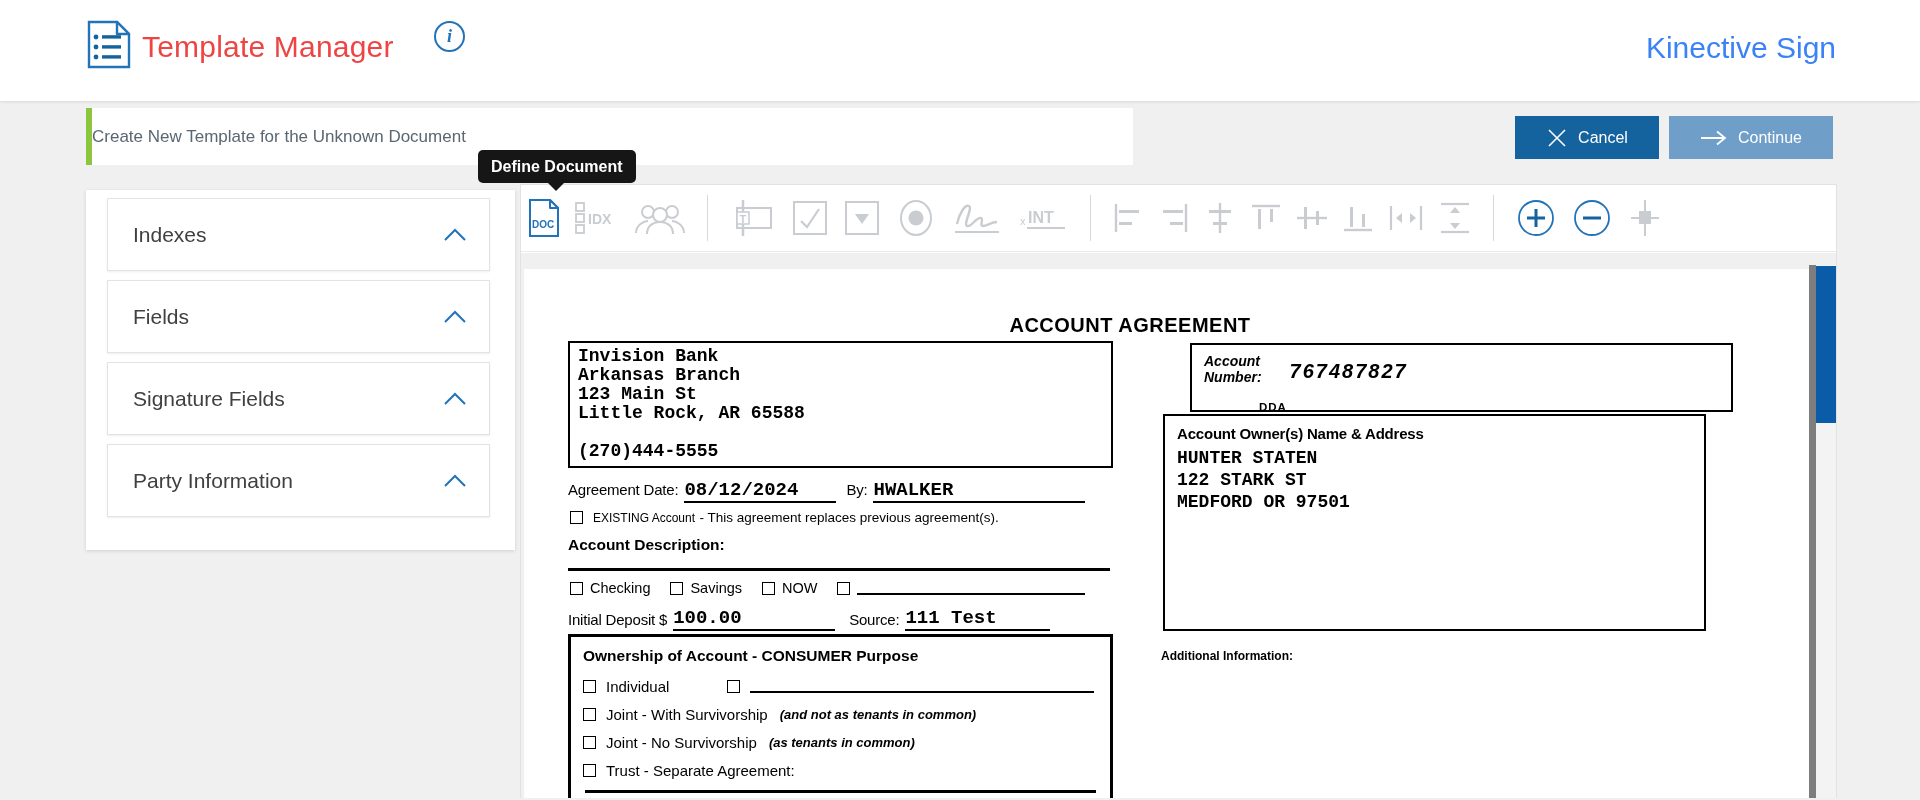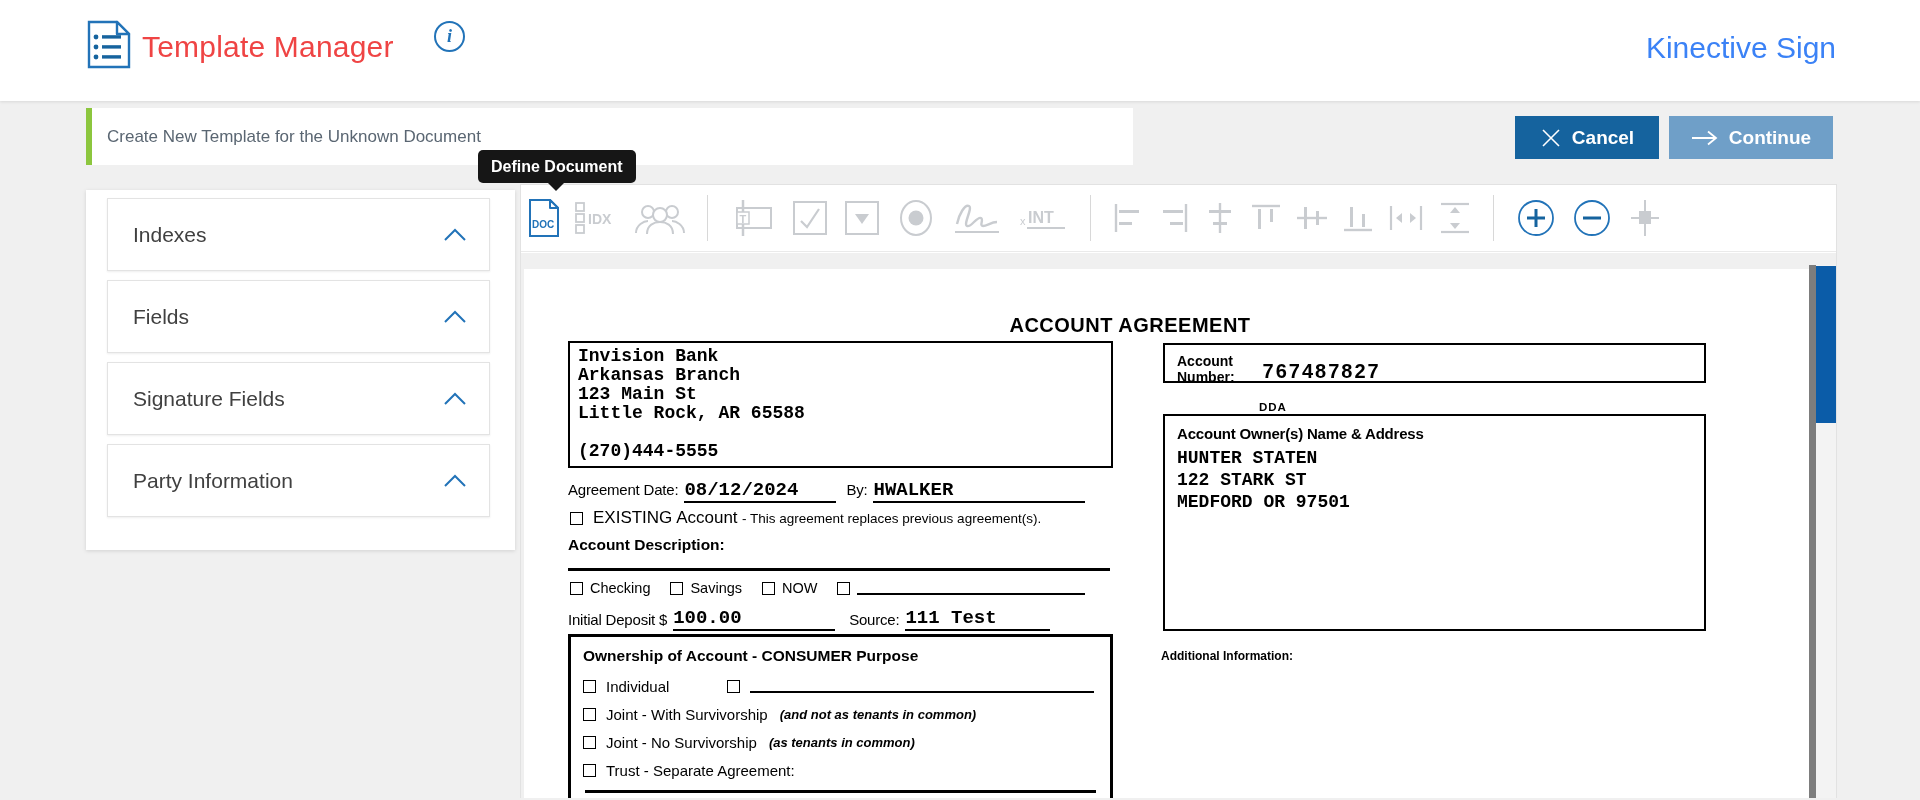--- a/index.html
+++ b/index.html
@@ -7,23 +7,23 @@
   body { position:relative; background:#f0f0f0; font-family:"Liberation Sans", sans-serif; overflow:hidden; }
 
   
   .app-header { position:absolute; left:0; top:0; width:1920px; height:101px; background:#fff; box-shadow:0 1px 3px rgba(0,0,0,.10); z-index:5; }
   .logo { position:absolute; left:86px; top:20px; }
   .app-title { position:absolute; left:142px; top:30px; font-size:30px; color:#ef4444; letter-spacing:.2px; }
   .info-btn { position:absolute; left:434px; top:21px; width:31px; height:31px; border:2px solid #2273b8; border-radius:50%; color:#2273b8; font-family:"Liberation Serif", serif; font-style:italic; font-weight:bold; font-size:18px; text-align:center; line-height:27px; }
   .brand { position:absolute; right:84px; top:31px; font-size:30px; color:#3b82f6; }
 
   
-  .title-bar { position:absolute; left:86px; top:108px; width:1047px; height:57px; background:#fff; border-left:6px solid #8cc63e; display:flex; align-items:center; padding-left:15px; }
+  .title-bar { position:absolute; left:86px; top:108px; width:1047px; height:57px; background:#fff; border-left:6px solid #8cc63e; display:flex; align-items:center; }
   .title-bar span { font-size:17px; color:#5a6672; }
-  .btn { position:absolute; top:116px; height:43px; display:flex; align-items:center; justify-content:center; gap:10px; color:#fff; font-size:19px; font-weight:bold; cursor:pointer; }
+  .btn { position:absolute; top:116px; height:43px; display:flex; align-items:center; justify-content:center; gap:10px; color:#fff; font-size:16px; font-weight:normal; cursor:pointer; }
   .btn-cancel { left:1515px; width:144px; background:#15639e; }
   .btn-continue { left:1669px; width:164px; background:#6f9fc8; }
 
   
   .tooltip { position:absolute; left:478px; top:150px; height:33px; background:#161616; border-radius:5px; color:#fff; font-size:16px; font-weight:bold; display:flex; align-items:center; padding:0 13px; z-index:9; }
   .tooltip:after { content:""; position:absolute; top:33px; left:70px; border:8px solid transparent; border-top-color:#161616; }
 
   
   .sidebar { position:absolute; left:86px; top:190px; width:429px; height:360px; background:#fff; box-shadow:0 1px 4px rgba(0,0,0,.13); padding:8px 25px 0 21px; }
   .acc-item { height:73px; border:1px solid #e3e3e3; box-shadow:0 1px 2px rgba(0,0,0,.07); margin-bottom:9px; display:flex; align-items:center; justify-content:space-between; padding:0 22px 0 25px; background:#fff; cursor:pointer; }
@@ -48,42 +48,42 @@
   .bank-line { min-height:19px; white-space:pre; }
 
   .agree-row { position:absolute; left:44px; top:210px; display:flex; align-items:baseline; }
   .flabel { font-size:15px; letter-spacing:-.2px; }
   .fval { font-family:"Liberation Mono", monospace; font-weight:bold; font-size:19px; border-bottom:2.5px solid #000; }
   .dateval { width:152px; margin-left:6px; }
   .byval { width:212px; margin-left:6px; }
 
   .cb { display:inline-block; width:13px; height:13px; border:1.5px solid #000; background:#fff; flex:none; }
   .exist-row { position:absolute; left:46px; top:239px; display:flex; align-items:center; gap:10px; }
-  .exist-row .big { font-size:17px; }
+  .exist-row .big { font-size:12px; }
   .exist-row .small { font-size:13.5px; }
   .acct-desc { position:absolute; left:44px; top:267px; font-size:15.5px; font-weight:bold; }
   .hr1 { position:absolute; left:44px; top:299px; width:542px; height:3px; background:#000; }
 
   .types-row { position:absolute; left:46px; top:311px; display:flex; align-items:center; gap:7px; font-size:14.5px; }
   .types-row .gap { width:6px; }
   .blankline { width:228px; border-bottom:2px solid #000; height:13px; }
 
   .dep-row { position:absolute; left:44px; top:338px; display:flex; align-items:center; }
   .depval { width:162px; margin-left:6px; }
   .srcval { width:145px; margin-left:6px; }
 
   .own-box { position:absolute; left:44px; top:365px; width:545px; height:235px; border:3px solid #000; padding:10px 12px 0 12px; }
   .own-head { font-size:15.5px; font-weight:bold; margin-bottom:13px; }
   .own-row { display:flex; align-items:center; gap:10px; margin-bottom:11px; font-size:15px; }
   .own-row .ital { font-style:italic; font-size:13px; font-weight:bold; margin-left:2px; }
   .own-row .cb2 { margin-left:48px; }
   .own-row .fill-line { flex:1; border-bottom:2.5px solid #000; height:12px; margin-right:4px; }
   .own-hr { height:2.5px; background:#000; margin:2px 2px 9px 2px; }
 
-  .acctnum-box { position:absolute; left:639px; top:74px; width:543px; height:40px; border:2px solid #000; display:flex; }
+  .acctnum-box { position:absolute; left:666px; top:74px; width:543px; height:69px; border:2px solid #000; display:flex;font-style:italic; }
   .acctnum-label { padding:8px 0 0 12px; font-size:14px; font-weight:bold; line-height:16px; }
   .acctnum-val { font-size:20px; font-weight:bold; letter-spacing:2px; margin:15px 0 0 28px; }
   .dda { position:absolute; left:735px; top:132px; font-size:11.5px; font-weight:bold; letter-spacing:1px; }
 
   .owner-box { position:absolute; left:639px; top:145px; width:543px; height:217px; border:2px solid #000; padding:9px 12px; }
   .owner-label { font-size:15px; font-weight:bold; margin-bottom:5px; letter-spacing:-.2px; }
   .owner-line { font-size:18px; line-height:22px; }
   .addl-info { position:absolute; left:637px; top:380px; font-size:12px; font-weight:bold; }
 </style>
 </head>

